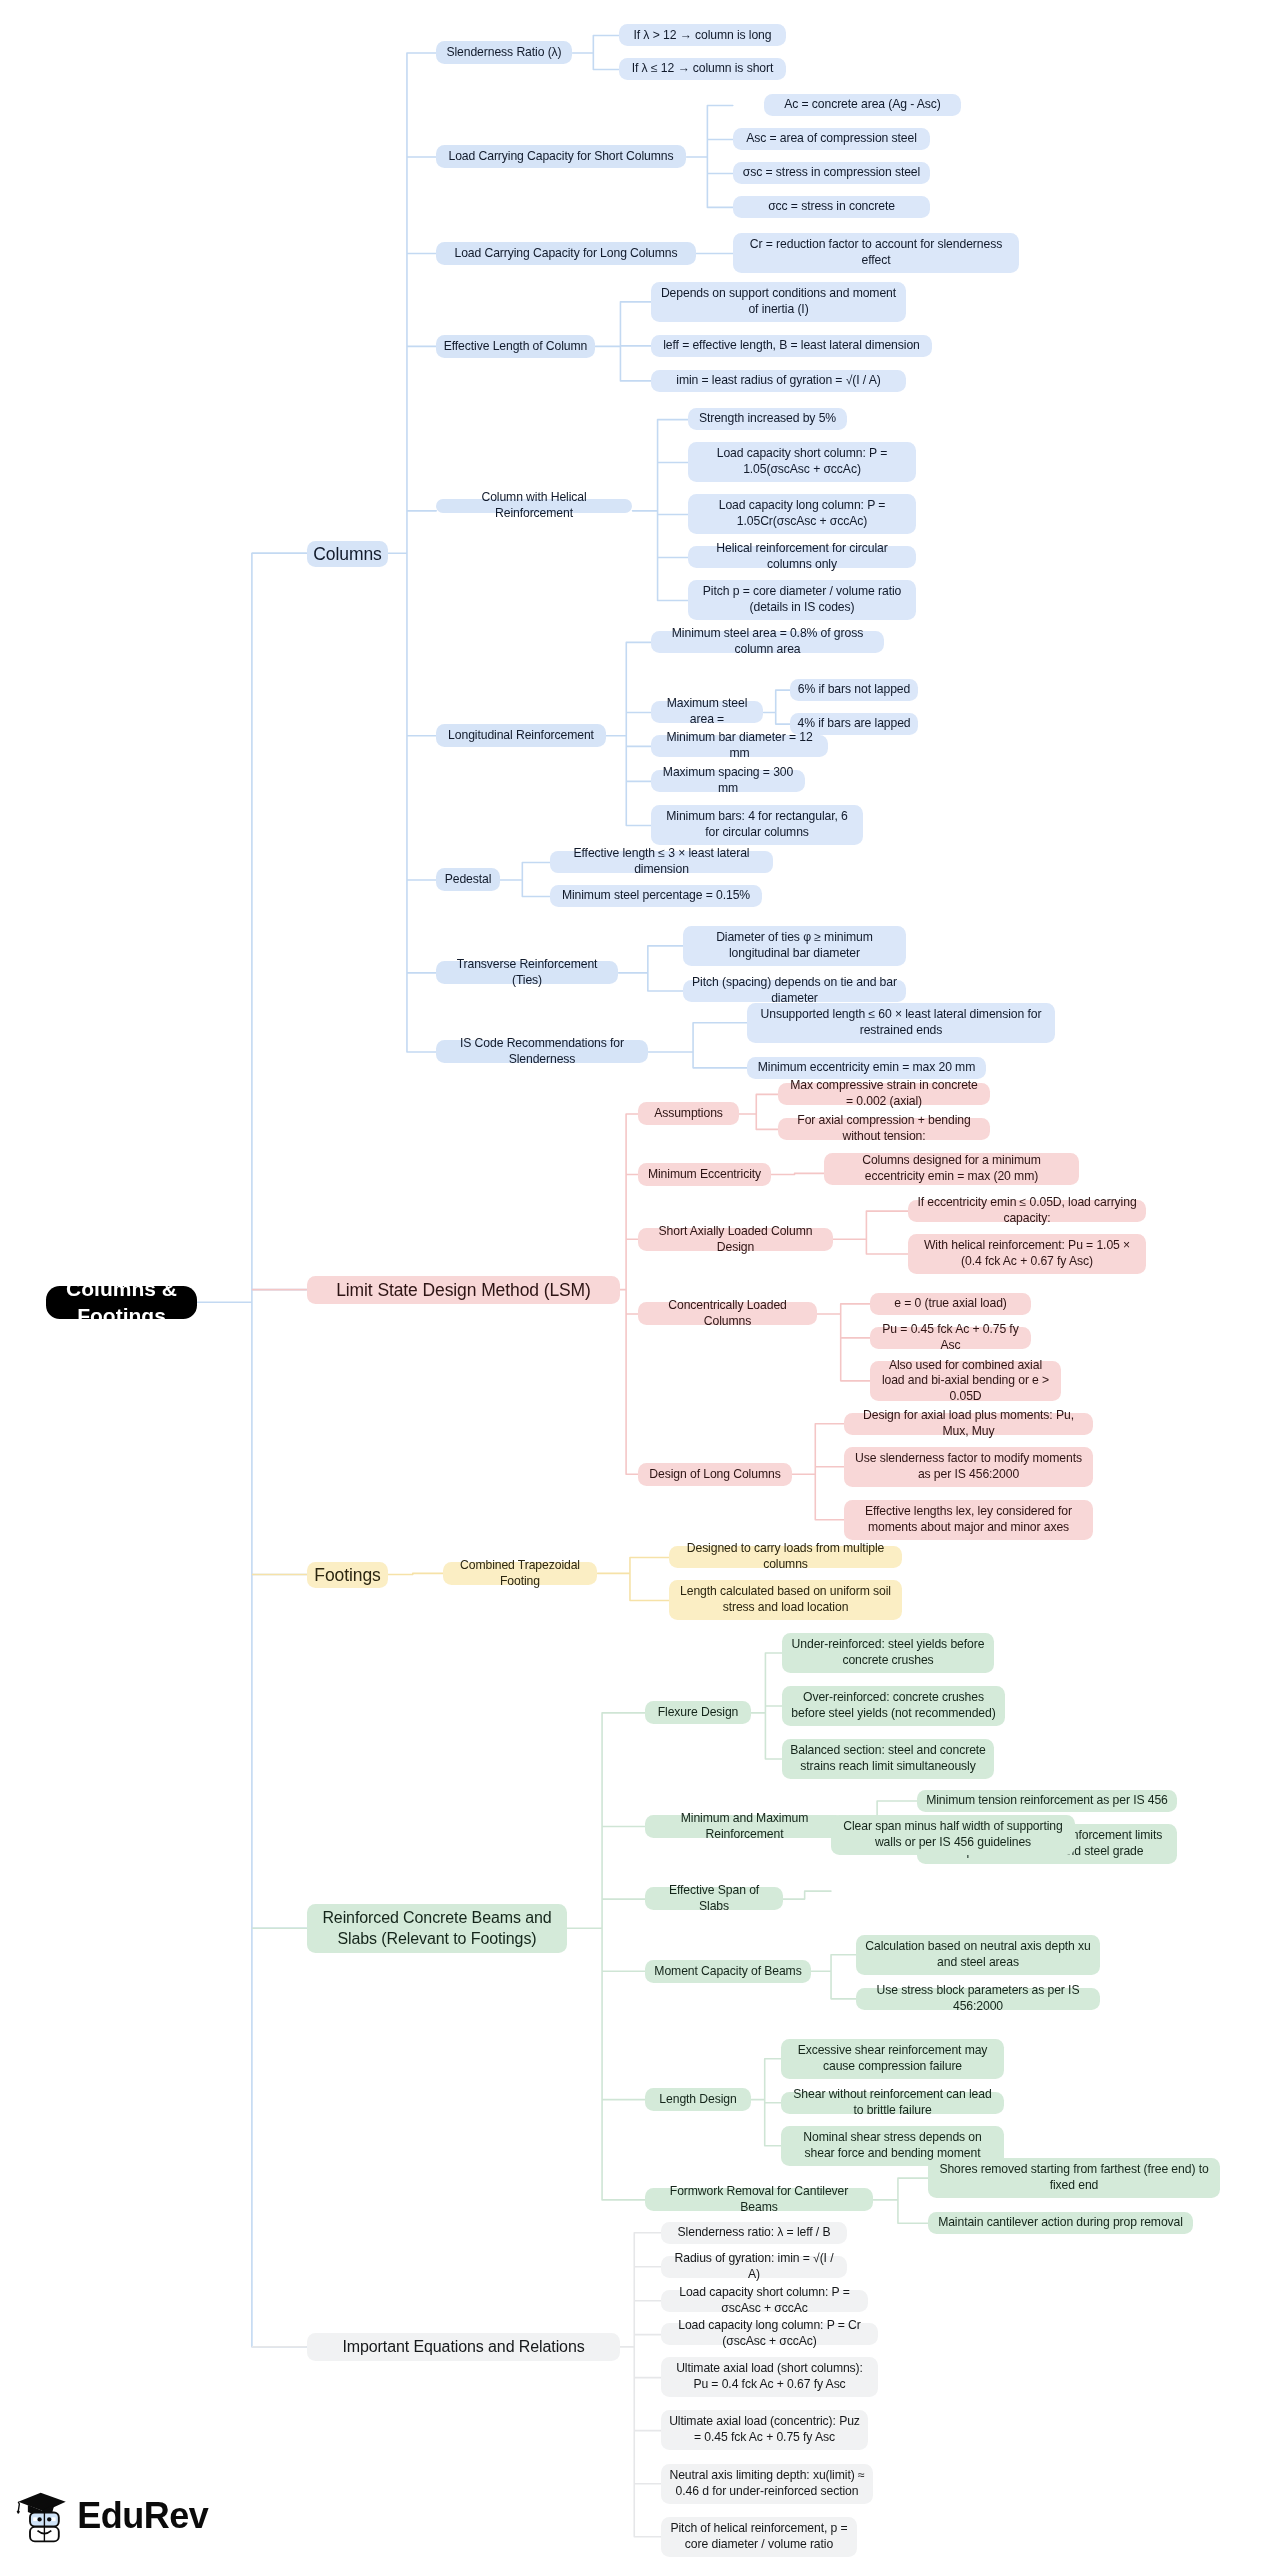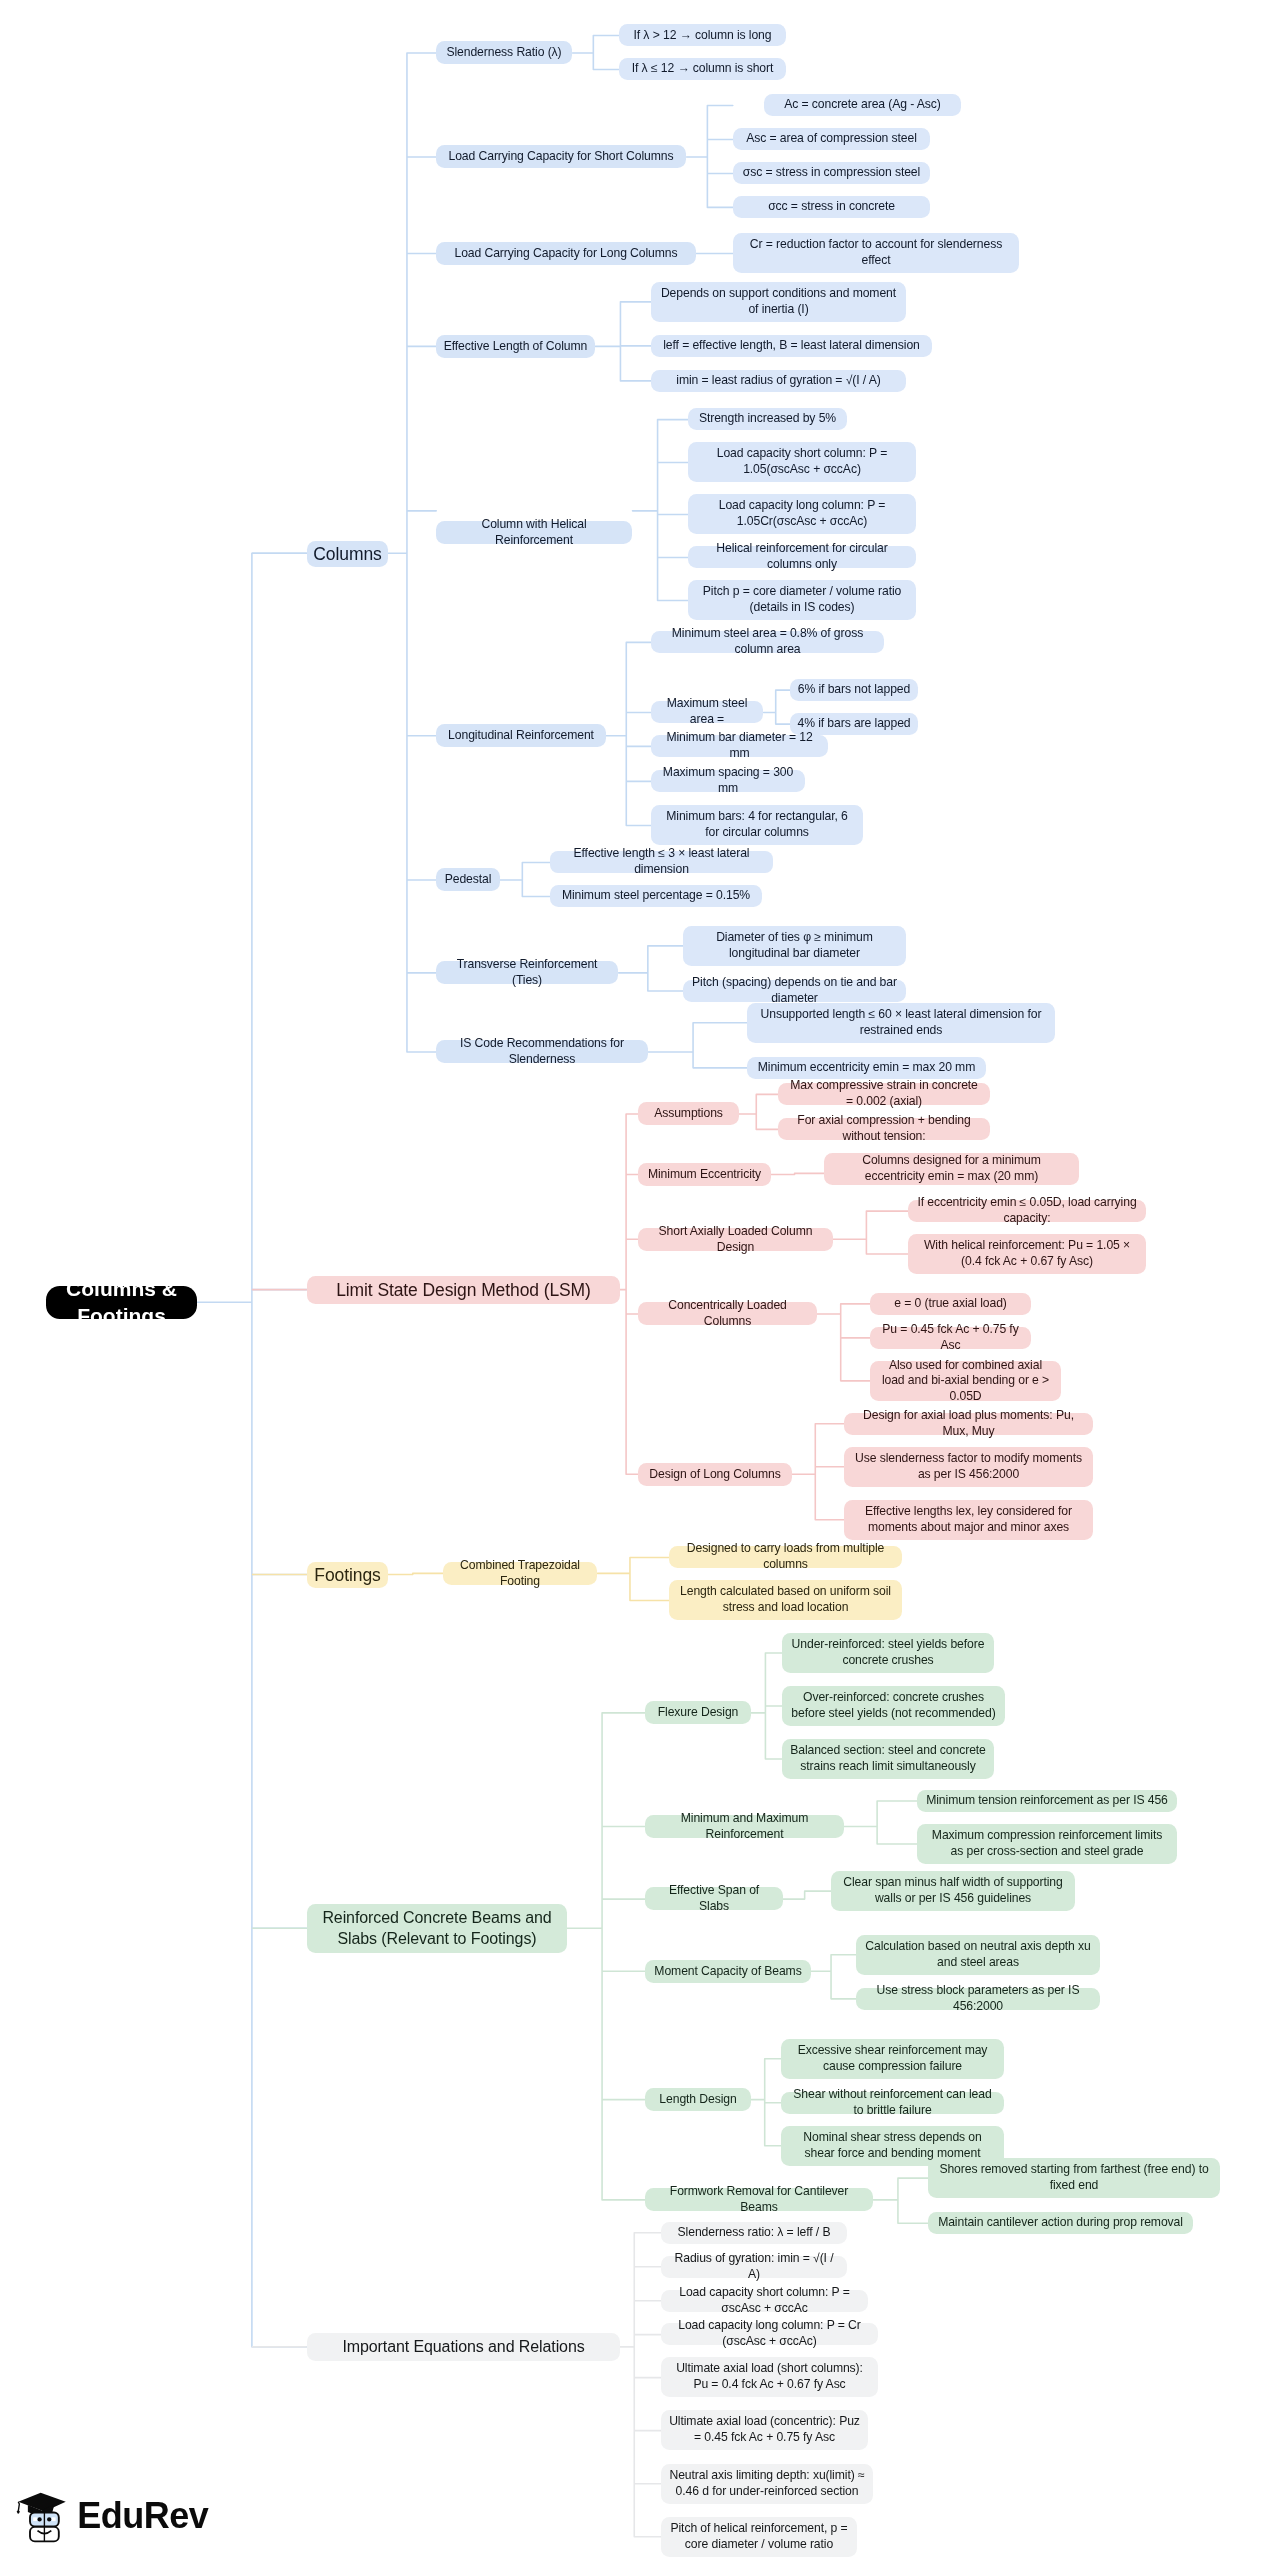--- a/index.html
+++ b/index.html
@@ -136,21 +136,21 @@
   <div class="node c-blue-l" style="left:733px; top:196px; width:197px; height:22px;">σcc = stress in concrete</div>
 
   <div class="node c-blue" style="left:436px; top:242px; width:260px; height:23px;">Load Carrying Capacity for Long Columns</div>
   <div class="node c-blue-l" style="left:733px; top:233px; width:286px; height:40px;">Cr = reduction factor to account for slenderness effect</div>
 
   <div class="node c-blue" style="left:436px; top:335px; width:159px; height:23px;">Effective Length of Column</div>
   <div class="node c-blue-l" style="left:651px; top:282px; width:255px; height:40px;">Depends on support conditions and moment of inertia (I)</div>
   <div class="node c-blue-l" style="left:651px; top:335px; width:281px; height:22px;">leff = effective length, B = least lateral dimension</div>
   <div class="node c-blue-l" style="left:651px; top:370px; width:255px; height:22px;">imin = least radius of gyration = √(I / A)</div>
 
-  <div class="node c-blue" style="left:436px; top:499px; width:196px; height:23px;margin-top:22px;">Column with Helical Reinforcement</div>
+  <div class="node c-blue" style="left:436px; top:499px; width:196px; height:14px;">Column with Helical Reinforcement</div>
   <div class="node c-blue-l" style="left:688px; top:408px; width:159px; height:22px;">Strength increased by 5%</div>
   <div class="node c-blue-l" style="left:688px; top:442px; width:228px; height:40px;">Load capacity short column: P = 1.05(σscAsc + σccAc)</div>
   <div class="node c-blue-l" style="left:688px; top:494px; width:228px; height:40px;">Load capacity long column: P = 1.05Cr(σscAsc + σccAc)</div>
   <div class="node c-blue-l" style="left:688px; top:546px; width:228px; height:22px;">Helical reinforcement for circular columns only</div>
   <div class="node c-blue-l" style="left:688px; top:580px; width:228px; height:40px;">Pitch p = core diameter / volume ratio (details in IS codes)</div>
 
   <div class="node c-blue" style="left:436px; top:724px; width:170px; height:23px;">Longitudinal Reinforcement</div>
   <div class="node c-blue-l" style="left:651px; top:631px; width:233px; height:22px;">Minimum steel area = 0.8% of gross column area</div>
   <div class="node c-blue-l" style="left:651px; top:701px; width:112px; height:22px;">Maximum steel area =</div>
   <div class="node c-blue-l" style="left:790px; top:679px; width:128px; height:22px;">6% if bars not lapped</div>
@@ -199,21 +199,21 @@
   <div class="node c-grn" style="left:645px; top:1701px; width:106px; height:23px;">Flexure Design</div>
   <div class="node c-grn" style="left:782px; top:1633px; width:212px; height:40px;">Under-reinforced: steel yields before concrete crushes</div>
   <div class="node c-grn" style="left:782px; top:1686px; width:223px; height:40px;">Over-reinforced: concrete crushes before steel yields (not recommended)</div>
   <div class="node c-grn" style="left:782px; top:1739px; width:212px; height:40px;">Balanced section: steel and concrete strains reach limit simultaneously</div>
 
   <div class="node c-grn" style="left:645px; top:1815px; width:199px; height:23px;">Minimum and Maximum Reinforcement</div>
   <div class="node c-grn" style="left:917px; top:1790px; width:260px; height:22px;">Minimum tension reinforcement as per IS 456</div>
   <div class="node c-grn" style="left:917px; top:1824px; width:260px; height:40px;">Maximum compression reinforcement limits as per cross-section and steel grade</div>
 
   <div class="node c-grn" style="left:645px; top:1887px; width:138px; height:23px;">Effective Span of Slabs</div>
-  <div class="node c-grn" style="left:831px; top:1871px; width:244px; height:40px;">Clear span minus half width of supporting walls or per IS 456 guidelines</div>
+  <div class="node c-grn" style="left:831px; top:1815px; width:244px; height:40px;">Clear span minus half width of supporting walls or per IS 456 guidelines</div>
 
   <div class="node c-grn" style="left:645px; top:1960px; width:166px; height:23px;">Moment Capacity of Beams</div>
   <div class="node c-grn" style="left:856px; top:1935px; width:244px; height:40px;">Calculation based on neutral axis depth xu and steel areas</div>
   <div class="node c-grn" style="left:856px; top:1988px; width:244px; height:22px;">Use stress block parameters as per IS 456:2000</div>
 
   <div class="node c-grn" style="left:645px; top:2088px; width:106px; height:23px;">Length Design</div>
   <div class="node c-grn" style="left:781px; top:2039px; width:223px; height:40px;">Excessive shear reinforcement may cause compression failure</div>
   <div class="node c-grn" style="left:781px; top:2092px; width:223px; height:22px;">Shear without reinforcement can lead to brittle failure</div>
   <div class="node c-grn" style="left:781px; top:2126px; width:223px; height:40px;">Nominal shear stress depends on shear force and bending moment</div>
 

